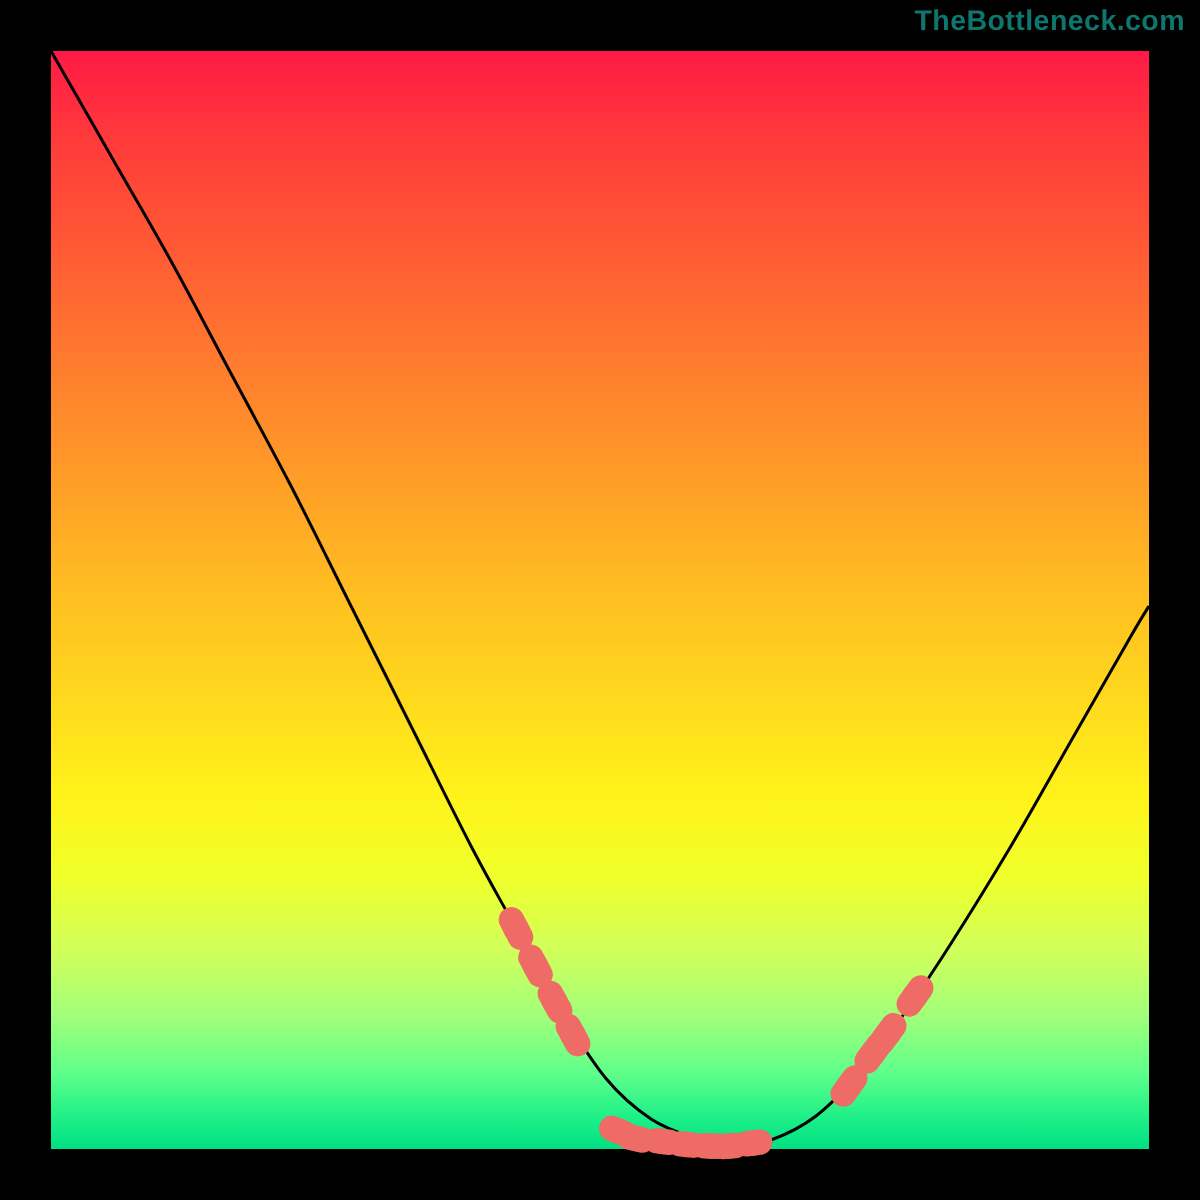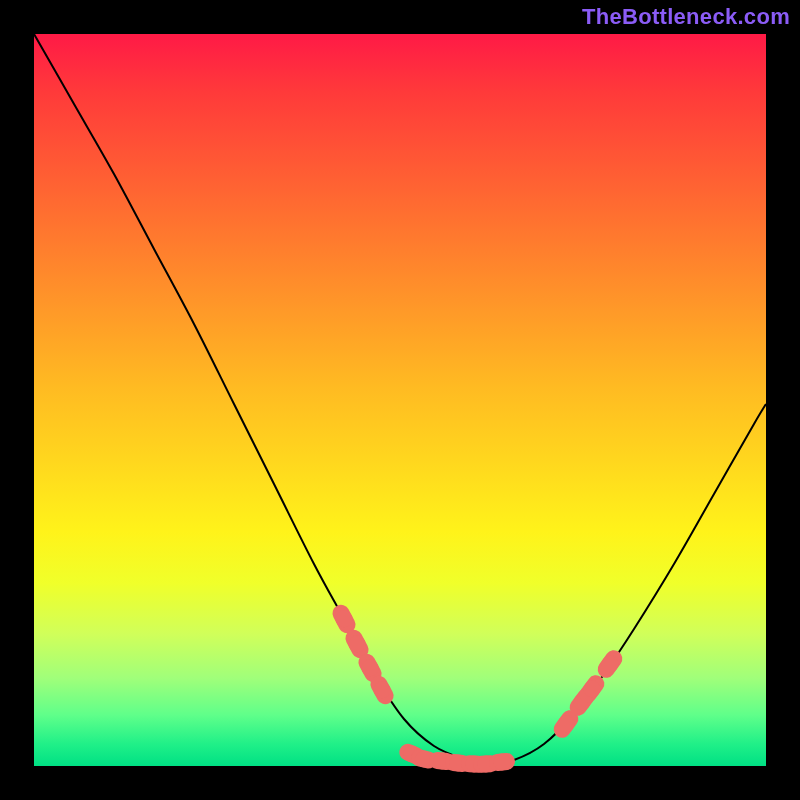--- a/index.html
+++ b/index.html
@@ -47,23 +47,23 @@
     top: 0;
     width: 732px;
     height: 732px;
     overflow: visible;
   }
   .watermark {
     position: absolute;
     top: 4px;
     right: 10px;
     font-family: Arial, Helvetica, sans-serif;
-    font-size: 22px;
+    font-size: 19px;
     font-weight: 600;
-    color: #8b5cf6;
+    color: #0f766e;
     letter-spacing: 0.3px;
     user-select: none;
   }
   .curve {
     fill: none;
     stroke: #000000;
     stroke-width: 2;
   }
   .dot {
     fill: #ee6b66;

